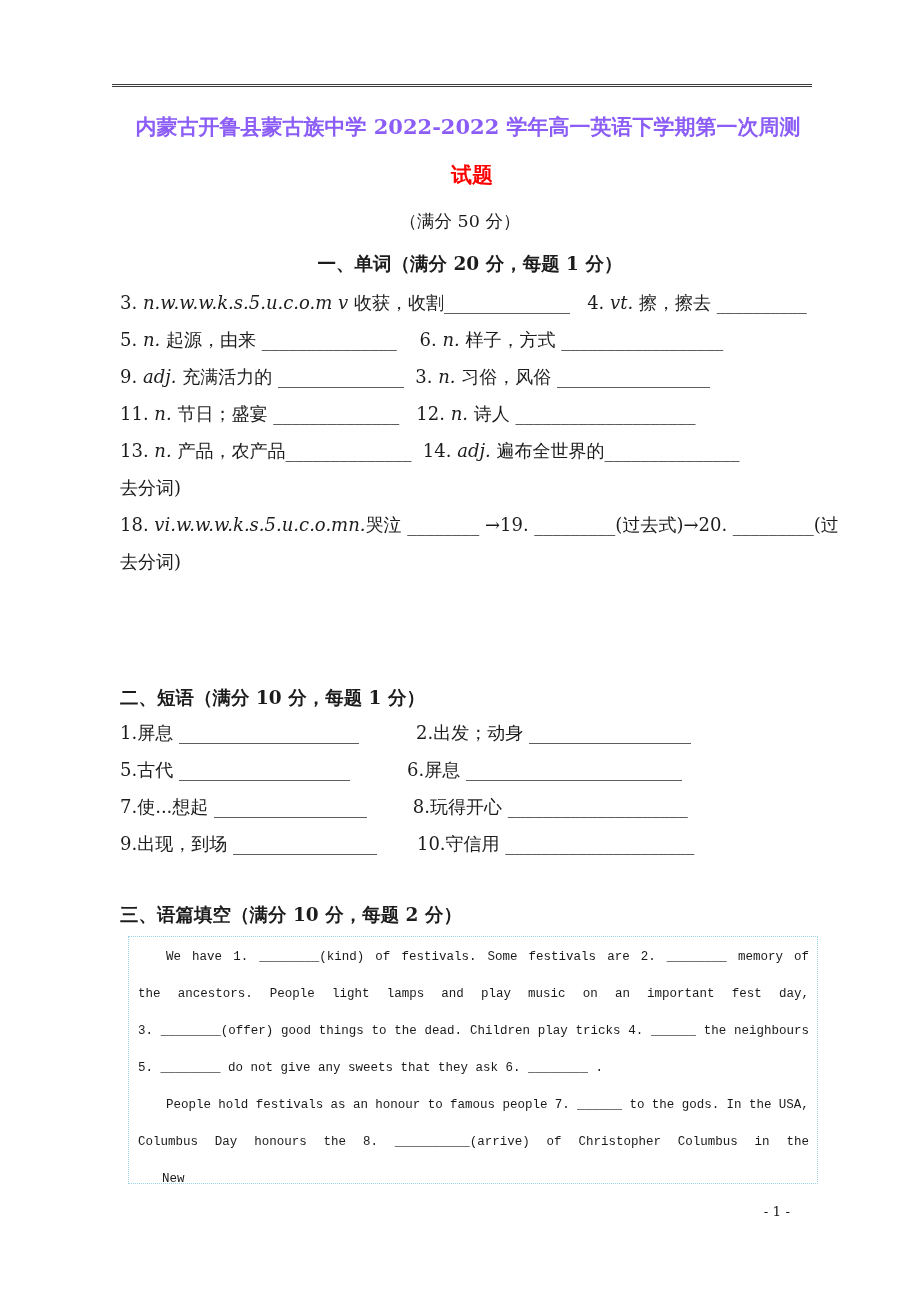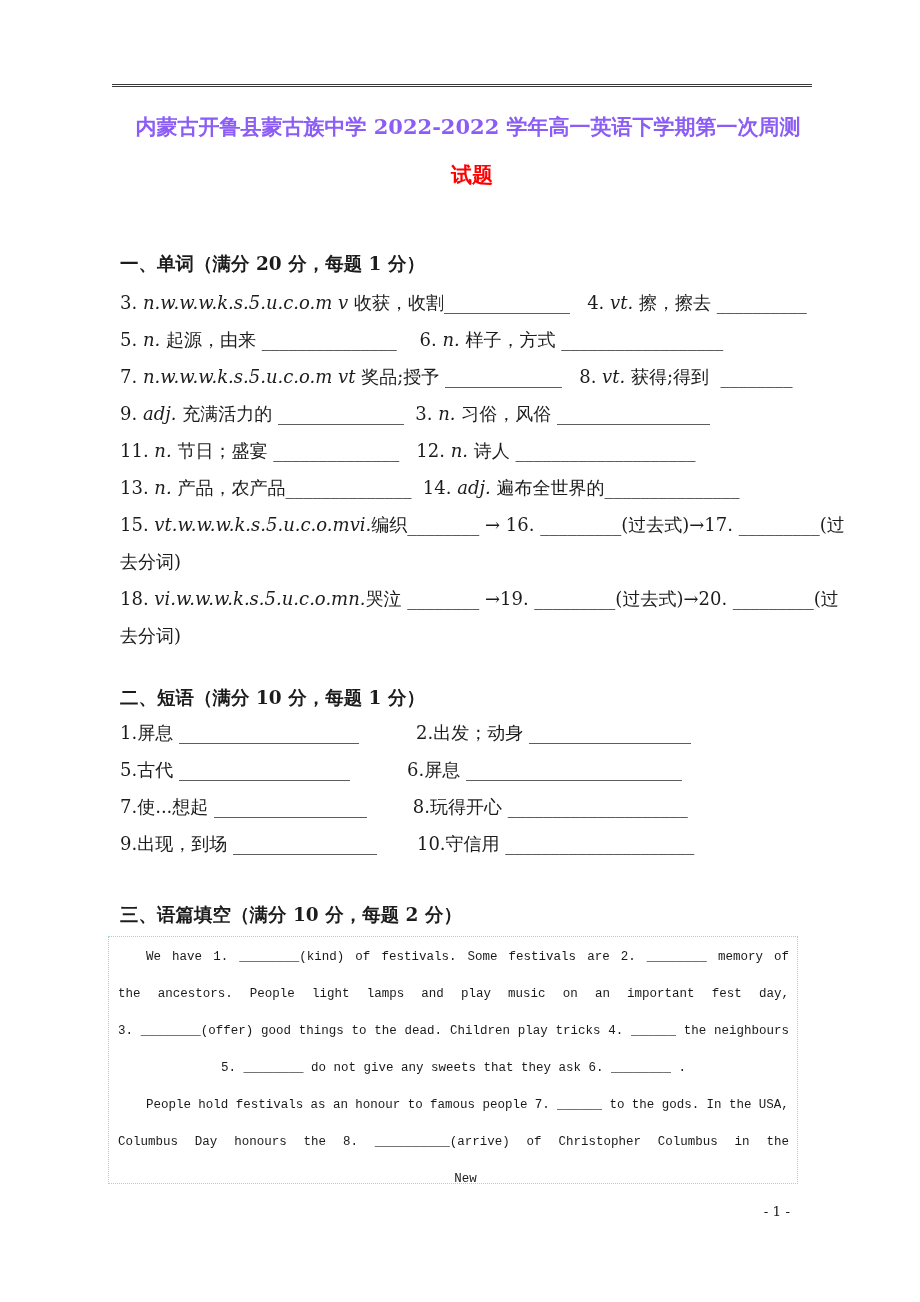--- a/index.html
+++ b/index.html
@@ -23,36 +23,35 @@
   .title-1{top:113px;}
   .title-2{top:161px;}
   .subtitle{
     position:absolute;left:0;width:100%;top:209px;
     text-align:center;font-size:17.5px;line-height:24px;color:#1c1c1c;font-weight:normal;
   }
   .sec-head{
     position:absolute;left:120px;width:700px;
     font-weight:bold;font-size:18.5px;line-height:28px;white-space:pre;
   }
-  .head-words{top:250px;}
+  .head-words{top:250px;text-align:center;}
   .head-phrases{top:684px;}
   .head-cloze{top:901px;}
   .lines{position:absolute;left:120px;width:712px;}
   .words-block{top:284px;}
   .phrases-block{top:714px;}
   .doc-line{
     height:37px;line-height:37px;font-size:18px;white-space:pre;
   }
   .it{font-style:italic;}
   .cloze-box{
-    position:absolute;left:108px;top:936px;width:690px;height:248px;
+    position:absolute;left:128px;top:936px;width:690px;height:248px;
     border:1px dotted rgba(140,205,225,0.85);
     box-sizing:border-box;
     padding:2px 8px 0 9px;
-    text-align:center;
   }
   .cloze-line{
     height:37px;line-height:37px;
     font-family:"Liberation Mono","DejaVu Sans Mono",monospace;
     font-size:12.5px;color:#1a1a1a;
   }
   .cloze-line.j{display:flex;justify-content:space-between;}
   .cloze-line.j span{white-space:pre;}
   .cloze-line.plain{white-space:pre;}
   .cloze-line.indent{padding-left:28px;}
@@ -65,31 +64,30 @@
 </head>
 <body>
 
 <div id="page">
 
   <div class="rule"></div>
 
   <div class="title-line title-1" style="color: #8b5cf6; padding-left: 8px;">内蒙古开鲁县蒙古族中学 2022-2022 学年高一英语下学期第一次周测</div>
   <div class="title-line title-2" style="color: rgb(254, 0, 0); padding-left: 12px;">试题</div>
 
+  <div class="subtitle">（满分 50 分）</div>
 
   <div class="sec-head head-words">一、单词（满分 20 分，每题 1 分）</div>
 
   <div class="lines words-block">
       <div class="doc-line"><span>3. </span><span class="it">n.w.w.w.k.s.5.u.c.o.m v</span><span> 收获，收割______________   4. </span><span class="it">vt.</span><span> 擦，擦去 __________</span></div>
       <div class="doc-line"><span>5. </span><span class="it">n.</span><span> 起源，由来 _______________    6. </span><span class="it">n.</span><span> 样子，方式 __________________</span></div>
-      <div class="doc-line"><span>7. </span><span class="it">n.w.w.w.k.s.5.u.c.o.m vt</span><span> 奖品;授予 _____________   8. </span><span class="it">vt.</span><span> 获得;得到  ________</span></div>
       <div class="doc-line"><span>9. </span><span class="it">adj.</span><span> 充满活力的 ______________  3. </span><span class="it">n.</span><span> 习俗，风俗 _________________</span></div>
       <div class="doc-line"><span>11. </span><span class="it">n.</span><span> 节日；盛宴 ______________   12. </span><span class="it">n.</span><span> 诗人 ____________________</span></div>
       <div class="doc-line"><span>13. </span><span class="it">n.</span><span> 产品，农产品______________  14. </span><span class="it">adj.</span><span> 遍布全世界的_______________</span></div>
-      <div class="doc-line"><span>15. </span><span class="it">vt.w.w.w.k.s.5.u.c.o.mvi.</span><span>编织________ → 16. _________(过去式)→17. _________(过</span></div>
       <div class="doc-line"><span>去分词)</span></div>
       <div class="doc-line"><span>18. </span><span class="it">vi.w.w.w.k.s.5.u.c.o.mn.</span><span>哭泣 ________ →19. _________(过去式)→20. _________(过</span></div>
       <div class="doc-line"><span>去分词)</span></div>
     </div>
 
   <div class="sec-head head-phrases">二、短语（满分 10 分，每题 1 分）</div>
 
   <div class="lines phrases-block">
       <div class="doc-line"><span>1.屏息 ____________________          2.出发；动身 __________________</span></div>
       <div class="doc-line"><span>5.古代 ___________________          6.屏息 ________________________</span></div>

